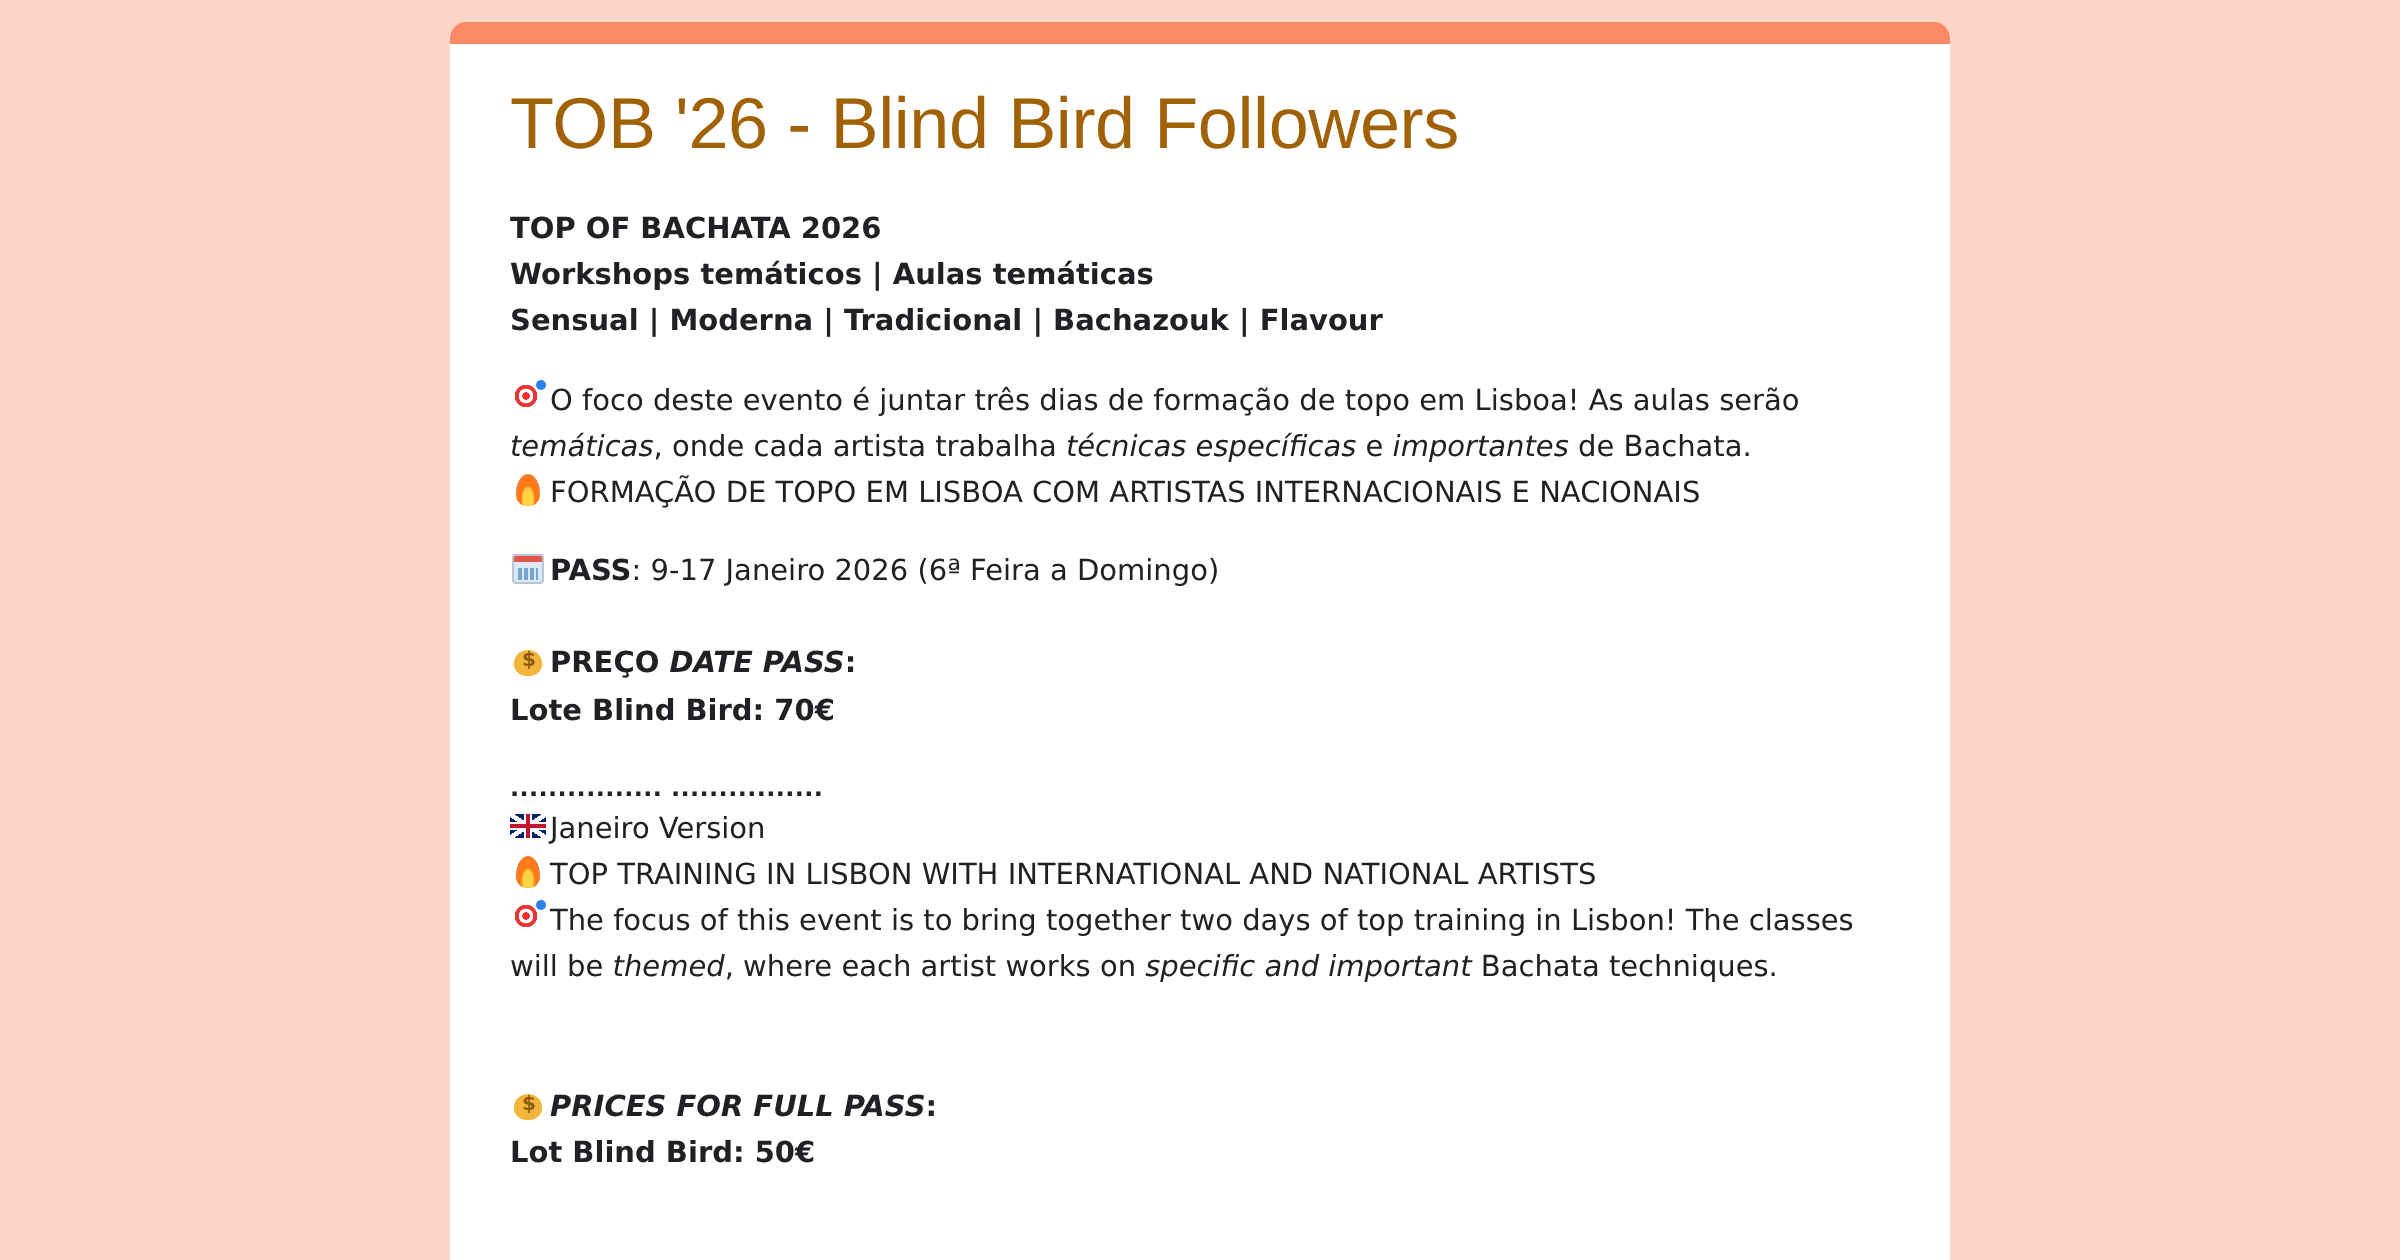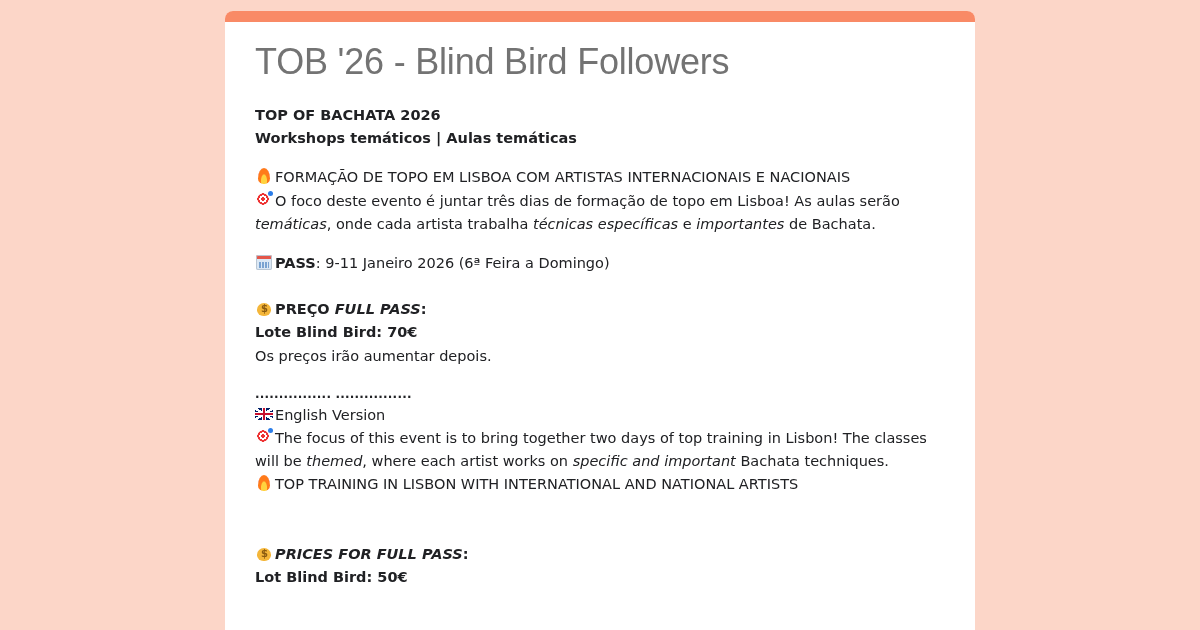--- a/index.html
+++ b/index.html
@@ -23,21 +23,21 @@
     }
     .card-topbar {
       height: 11px;
       background: #f98a66;
     }
     .card-body {
       padding: 0 30px;
     }
     .form-title {
       font-size: 36px;
-      color: #737373;
+      color: #a16207;
       font-weight: 400;
       margin: 20px 0 0 0;
       line-height: 40px;
       letter-spacing: -0.2px;
     }
     .desc {
       margin-top: 22px;
       font-family: "DejaVu Sans", sans-serif;
       font-size: 14.5px;
       line-height: 23.2px;
@@ -147,52 +147,52 @@
 
 <div class="card">
   <div class="card-topbar"></div>
   <div class="card-body">
     <div class="form-title">TOB '26 - Blind Bird Followers</div>
 
     <div class="desc">
       <div class="p">
         <b>TOP OF BACHATA 2026</b><br>
         <b>Workshops temáticos | Aulas temáticas</b><br>
+        <b>Sensual | Moderna | Tradicional | Bachazouk | Flavour</b>
       </div>
       <div class="gap"></div>
 
       <div class="p">
+        <span class="emoji target"></span><span>O foco deste evento é juntar três dias de formação de topo em Lisboa! As aulas serão </span><i>temáticas</i><span>, onde cada artista trabalha </span><i>técnicas específicas</i><span> e </span><i>importantes</i><span> de Bachata.</span>
+      </div>
+      <div class="p">
         <span class="emoji fire"></span><span>FORMAÇÃO DE TOPO EM LISBOA COM ARTISTAS INTERNACIONAIS E NACIONAIS</span>
       </div>
-      <div class="p">
-        <span class="emoji target"></span><span>O foco deste evento é juntar três dias de formação de topo em Lisboa! As aulas serão </span><i>temáticas</i><span>, onde cada artista trabalha </span><i>técnicas específicas</i><span> e </span><i>importantes</i><span> de Bachata.</span>
-      </div>
       <div class="gap"></div>
 
       <div class="p">
-        <span class="emoji calendar"></span><b>PASS</b><span>: 9-11 Janeiro 2026 (6ª Feira a Domingo)</span>
+        <span class="emoji calendar"></span><b>PASS</b><span>: 9-17 Janeiro 2026 (6ª Feira a Domingo)</span>
       </div>
       <div class="gap-lg"></div>
 
       <div class="p">
-        <span class="emoji moneybag"></span><b>PREÇO </b><b><i>FULL PASS</i></b><b>:</b><br>
+        <span class="emoji moneybag"></span><b>PREÇO </b><b><i>DATE PASS</i></b><b>:</b><br>
         <b>Lote Blind Bird: 70€</b><br>
-        <span>Os preços irão aumentar depois.</span>
       </div>
       <div class="gap"></div>
 
       <div class="p dots">................ ................</div>
       <div class="p">
-        <span class="emoji ukflag"></span><span>English Version</span>
+        <span class="emoji ukflag"></span><span>Janeiro Version</span>
+      </div>
+      <div class="p">
+        <span class="emoji fire"></span><span>TOP TRAINING IN LISBON WITH INTERNATIONAL AND NATIONAL ARTISTS</span>
       </div>
       <div class="p">
         <span class="emoji target"></span><span>The focus of this event is to bring together two days of top training in Lisbon! The classes will be </span><i>themed</i><span>, where each artist works on </span><i>specific and important</i><span> Bachata techniques.</span>
-      </div>
-      <div class="p">
-        <span class="emoji fire"></span><span>TOP TRAINING IN LISBON WITH INTERNATIONAL AND NATIONAL ARTISTS</span>
       </div>
       <div class="gap-lg"></div>
 
       <div class="gap-lg"></div>
 
       <div class="p">
         <span class="emoji moneybag"></span><b><i>PRICES FOR FULL PASS</i></b><b>:</b><br>
         <b>Lot Blind Bird: 50€</b>
       </div>
     </div>

